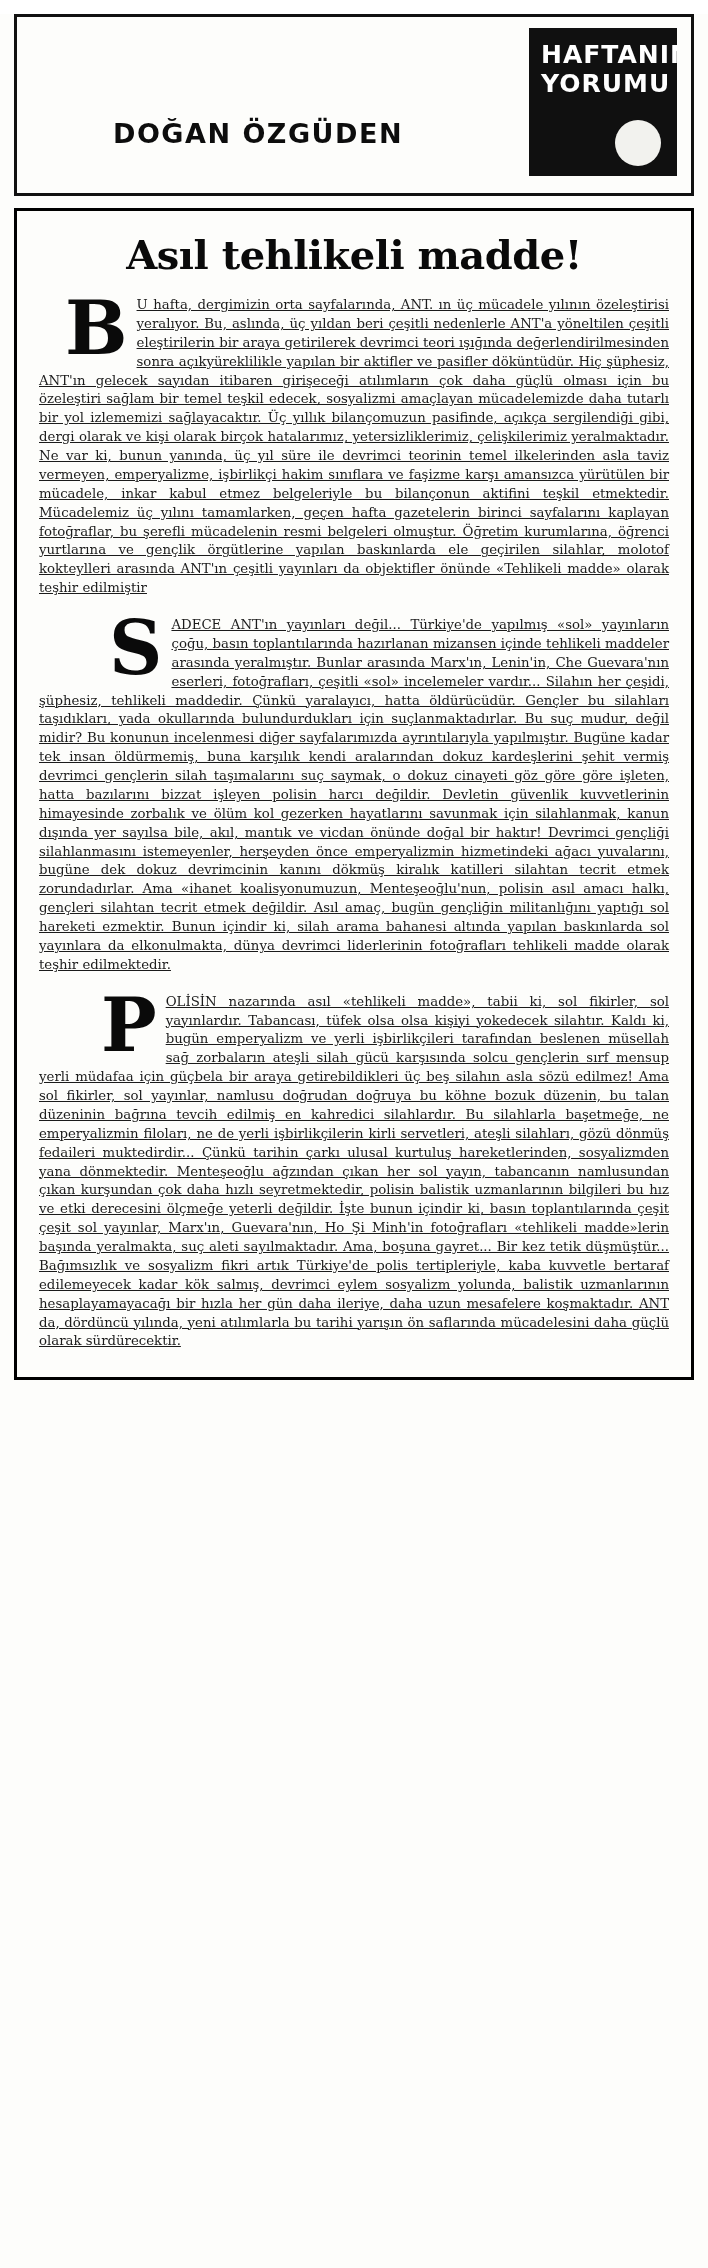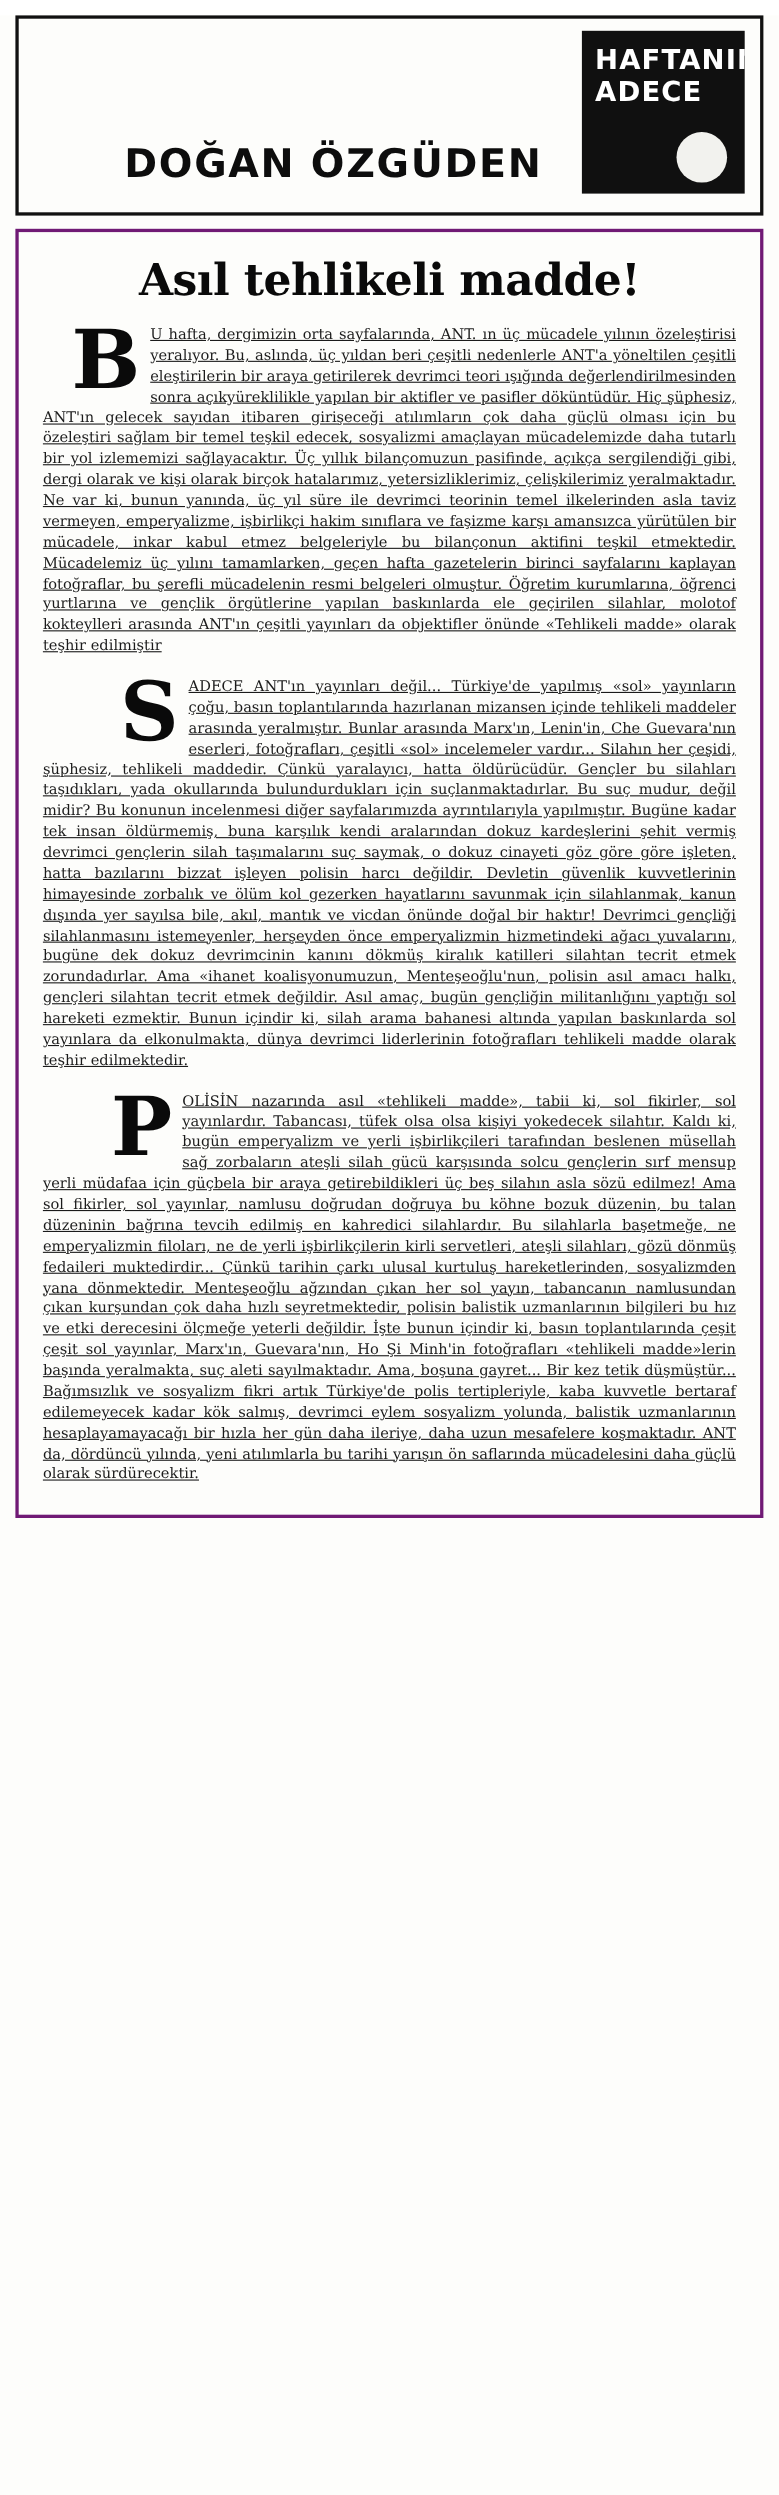--- a/index.html
+++ b/index.html
@@ -26,25 +26,25 @@
     margin: 14px 14px 0 14px;
     border: 3px solid #111;
     height: 182px;
     position: relative;
     background: #fdfdfb;
     box-sizing: border-box;
   }
   .author-name {
     position: absolute;
     left: 96px;
-    top: 132px;
+    top: 116px;
     transform: translateY(-50%);
     font-family: "DejaVu Sans", sans-serif;
     font-weight: bold;
-    font-size: 36px;
+    font-size: 27px;
     letter-spacing: 1.5px;
     color: #0d0d0d;
     white-space: nowrap;
   }
   .column-logo {
     position: absolute;
     right: 14px;
     top: 11px;
     width: 148px;
     height: 148px;
@@ -70,21 +70,21 @@
     bottom: 10px;
     width: 46px;
     height: 46px;
     border-radius: 50%;
     background: #f2f2ee;
   }
 
   
   .article {
     margin: 12px 14px 14px 14px;
-    border: 3px solid #701a75;
+    border: 3px solid #000000;
     padding: 18px 22px 26px 22px;
     box-sizing: border-box;
     background: #fdfdfb;
   }
   .headline {
     font-family: "DejaVu Serif", serif;
     font-weight: bold;
     font-size: 40px;
     letter-spacing: -0.5px;
     text-align: center;
@@ -120,21 +120,21 @@
 </style>
 </head>
 <body>
 
 <div class="page">
 
   <div class="masthead">
     <div class="author-name">DOĞAN ÖZGÜDEN</div>
     <div class="column-logo">
       <div class="l1">HAFTANIN</div>
-      <div class="l2">ADECE</div>
+      <div class="l2">YORUMU</div>
       <div class="logo-circle"></div>
     </div>
   </div>
 
   <div class="article">
     <h1 class="headline">Asıl tehlikeli madde!</h1>
 
     <p class="para p1">
       <span class="dropcap">B</span><span class="indent-block">U hafta, dergimizin orta sayfalarında, ANT.
 ın üç mücadele yılının özeleştirisi yeralıyor. Bu, aslında, üç yıldan beri çeşitli nedenlerle ANT'a yöneltilen çeşitli eleştirilerin bir araya getirilerek devrimci teori ışığında değerlendirilmesinden sonra açıkyüreklilikle yapılan bir aktifler ve pasifler döküntüdür. Hiç şüphesiz, ANT'ın gelecek sayıdan itibaren girişeceği atılımların çok daha güçlü olması için bu özeleştiri sağlam bir temel teşkil edecek, sosyalizmi amaçlayan mücadelemizde daha tutarlı bir yol izlememizi sağlayacaktır. Üç yıllık bilançomuzun pasifinde, açıkça sergilendiği gibi, dergi olarak ve kişi olarak birçok hatalarımız, yetersizliklerimiz, çelişkilerimiz yeralmaktadır. Ne var ki, bunun yanında, üç yıl süre ile devrimci teorinin temel ilkelerinden asla taviz vermeyen, emperyalizme, işbirlikçi hakim sınıflara ve faşizme karşı amansızca yürütülen bir mücadele, inkar kabul etmez belgeleriyle bu bilançonun aktifini teşkil etmektedir. Mücadelemiz üç yılını tamamlarken, geçen hafta gazetelerin birinci sayfalarını kaplayan fotoğraflar, bu şerefli mücadelenin resmi belgeleri olmuştur. Öğretim kurumlarına, öğrenci yurtlarına ve gençlik örgütlerine yapılan baskınlarda ele geçirilen silahlar, molotof kokteylleri arasında ANT'ın çeşitli yayınları da objektifler önünde «Tehlikeli madde» olarak teşhir edilmiştir</span>

